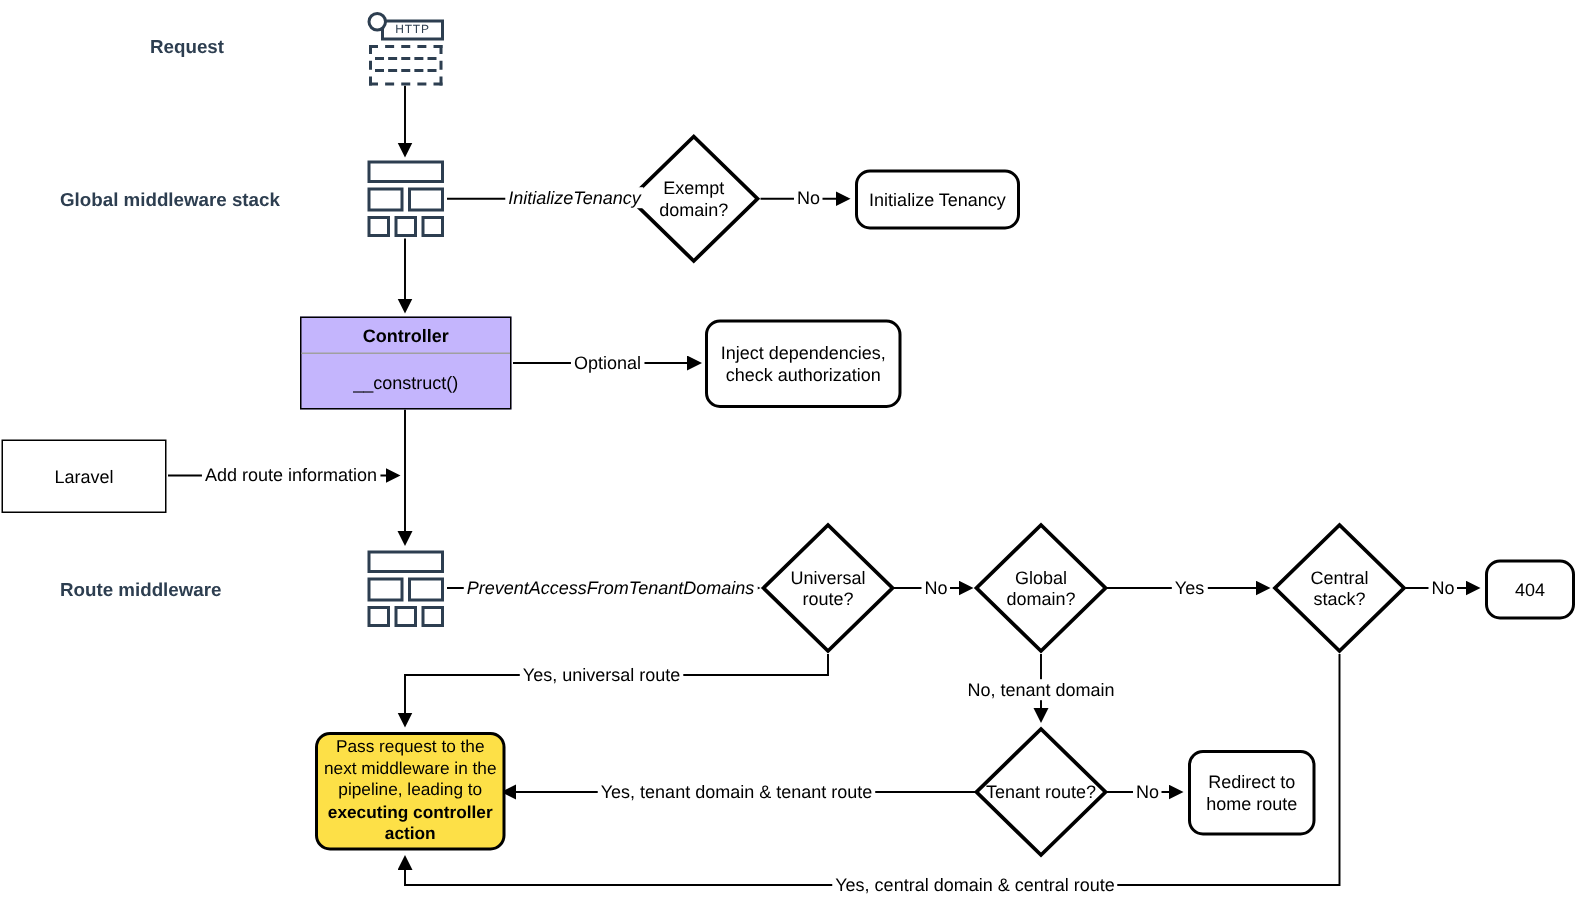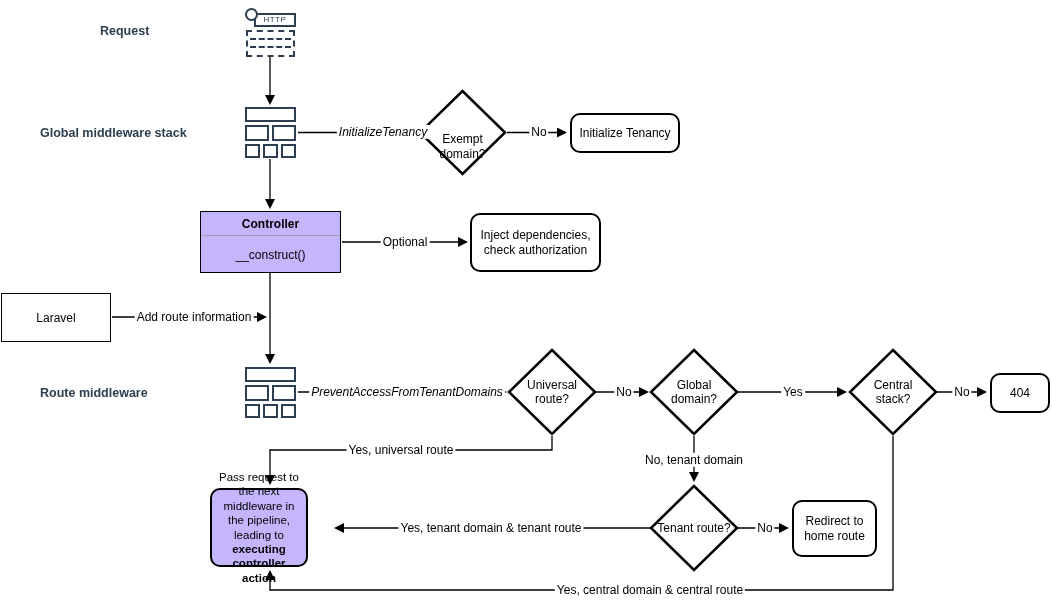--- a/index.html
+++ b/index.html
@@ -36,21 +36,21 @@
   .http-icon .dl2{top:14px;}
 
   
   .rbox{position:absolute;background:#fff;border:2.5px solid #000;border-radius:10px;display:flex;align-items:center;justify-content:center;text-align:center;font-size:12px;color:#000;line-height:1.25;padding:2px 0;}
   .sbox{position:absolute;background:#fff;border:1px solid #000;display:flex;align-items:center;justify-content:center;text-align:left;font-size:12px;color:#000;}
 
   .uml{position:absolute;left:200px;top:211px;width:141px;height:62px;background:#c4b5fd;border:1px solid #000;text-align:center;}
   .uml .title{height:24px;display:flex;align-items:center;justify-content:center;font-weight:bold;font-size:12px;border-bottom:1px solid #a0a0a0;}
   .uml .method{height:37px;display:flex;align-items:center;justify-content:center;font-size:12px;}
 
-  .pass-box{position:absolute;left:210px;top:488px;width:98px;height:79px;background:#c4b5fd;border:2.5px solid #000;border-radius:10px;display:flex;align-items:center;justify-content:center;text-align:center;font-size:11.5px;line-height:1.26;padding:3px 2px;}
+  .pass-box{position:absolute;left:210px;top:488px;width:127px;height:79px;background:#fde047;border:2.5px solid #000;border-radius:10px;display:flex;align-items:center;justify-content:center;text-align:center;font-size:11.5px;line-height:1.26;padding:3px 2px;}
 
   
   .dtext{position:absolute;display:flex;align-items:center;justify-content:center;text-align:center;font-size:12px;color:#000;line-height:1.2;}
 
   
   .elabel{position:absolute;transform:translate(-50%,-50%);background:#fff;padding:0 2px;font-size:12px;color:#000;white-space:nowrap;line-height:1.2;}
   .elabel.it{font-style:italic;}
 </style>
 </head>
 <body>
@@ -105,21 +105,21 @@
   <div class="side-label" style="left:40px;top:126px;width:198px;">Global middleware stack</div>
   <div class="stack-icon" style="left:245px;top:107px;">
     <div class="r r1"></div>
       <div class="r r2a"></div>
       <div class="r r2b"></div>
     <div class="r r3a"></div>
       <div class="r r3b"></div>
       <div class="r r3c"></div>
   </div>
 
-  <div class="dtext" style="left:423px;top:124px;width:79px;height:45px;">Exempt domain?</div>
+  <div class="dtext" style="left:423px;top:110px;width:79px;height:45px;">Exempt domain?</div>
 
   <div class="rbox" style="left:570px;top:113px;width:110px;height:40px;">Initialize Tenancy</div>
 
   <div class="uml">
     <div class="title">Controller</div>
     <div class="method">__construct()</div>
   </div>
 
   <div class="rbox" style="left:470px;top:213px;width:131px;height:59px;">Inject dependencies, check authorization</div>
 

